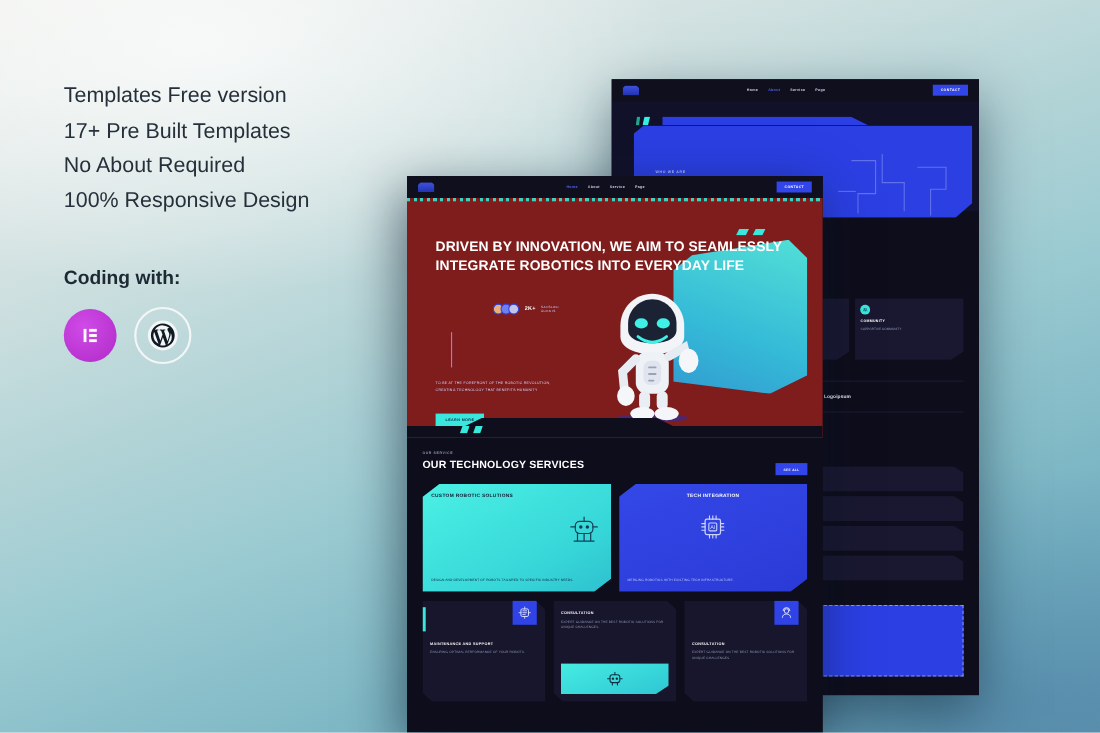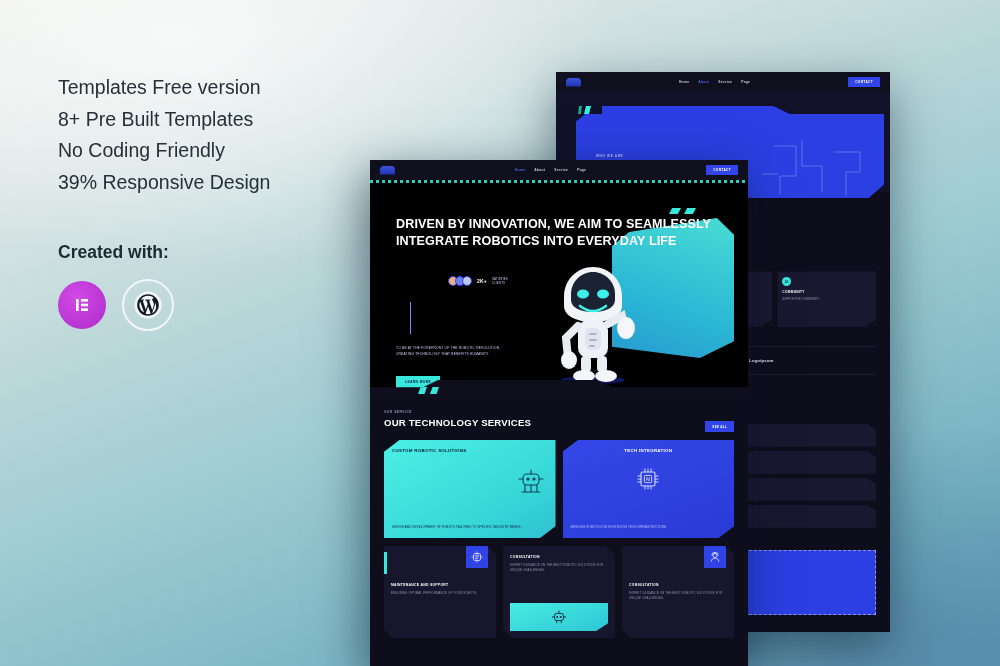--- a/index.html
+++ b/index.html
@@ -84,21 +84,21 @@
   .footer{margin:12px 14px 0;background:#2b3fe3;padding:12px 12px 16px;
     border:1px dashed rgba(255,255,255,.45);display:flex;gap:16px;}
   .footer h5{font-size:3.6px;color:#fff;font-weight:700;letter-spacing:.5px;margin:0 0 7px;}
   .footer li{list-style:none;font-size:3.1px;color:#d4dbff;margin-bottom:4px;letter-spacing:.2px;}
   .footer li:before{content:"›";margin-right:3px;color:#9fb0ff;}
   .fnote{font-size:3.1px;color:#cfd8ff;margin-bottom:5px;letter-spacing:.2px;}
   .finput{background:#fff;height:9px;width:96px;border:1px solid #dfe3ff;
     font-size:3px;color:#8b90b5;display:flex;align-items:center;padding:0 4px;letter-spacing:1px;}
 
   
-  .hero{position:relative;height:218px;background:#000000;overflow:hidden;}
+  .hero{position:relative;height:218px;background:#7f1d1d;overflow:hidden;}
   .hero:before{content:"";position:absolute;left:0;right:0;top:0;height:3px;
     background:repeating-linear-gradient(90deg,#35f0e0 0 3px,transparent 3px 6px);opacity:.85;}
   .hero h1{position:absolute;left:26px;top:36px;margin:0;font-size:12.6px;line-height:1.32;
     color:#fff;font-weight:700;letter-spacing:.1px;}
   .stats{position:absolute;left:78px;top:96px;display:flex;align-items:center;gap:5px;}
   .avs{display:flex;}
   .avs i{display:block;width:8px;height:8px;border-radius:50%;border:1px solid #2e41e4;margin-left:-3px;}
   .avs i:nth-child(1){background:#e8b07a;margin-left:0;}
   .avs i:nth-child(2){background:#6f7ff0;}
   .avs i:nth-child(3){background:#bfc6e8;}
@@ -154,25 +154,25 @@
     display:flex;align-items:center;justify-content:center;}
 </style>
 </head>
 <body>
 
 <div class="bg-wash"></div>
 
 <div class="promo">
   <div class="feat">
     <div>Templates Free version</div>
-    <div>8+ Pre Built Templates</div>
-    <div>No Coding Friendly</div>
-    <div>39% Responsive Design</div>
-  </div>
-  <div class="created">Created with:</div>
+    <div>17+ Pre Built Templates</div>
+    <div>No About Required</div>
+    <div>100% Responsive Design</div>
+  </div>
+  <div class="created">Coding with:</div>
   <div class="logos">
     <div class="logo-el">
       <svg width="20" height="20" viewBox="0 0 20 20">
           <rect x="4" y="4" width="2.6" height="12" fill="#fff"></rect>
           <rect x="9" y="4" width="7" height="2.6" fill="#fff"></rect>
           <rect x="9" y="8.7" width="7" height="2.6" fill="#fff"></rect>
           <rect x="9" y="13.4" width="7" height="2.6" fill="#fff"></rect>
         </svg>
     </div>
     <div class="logo-wp">

